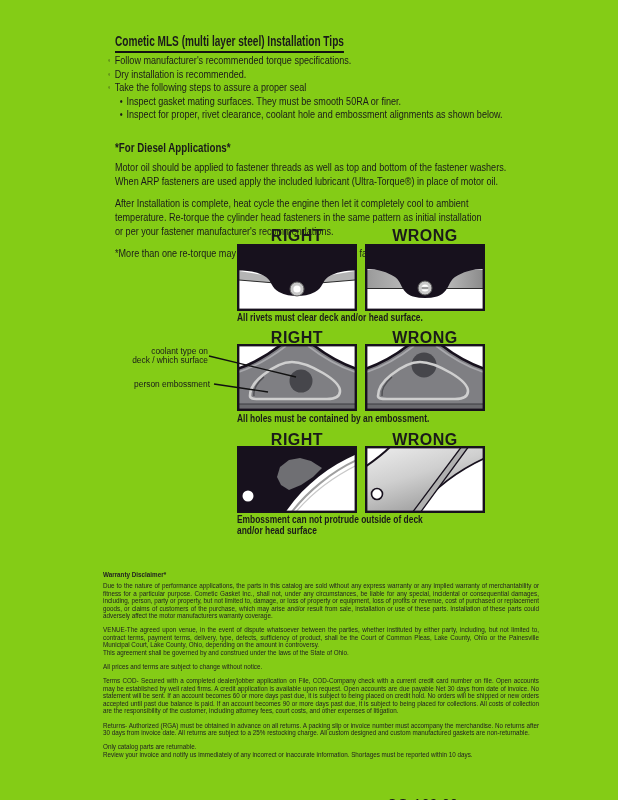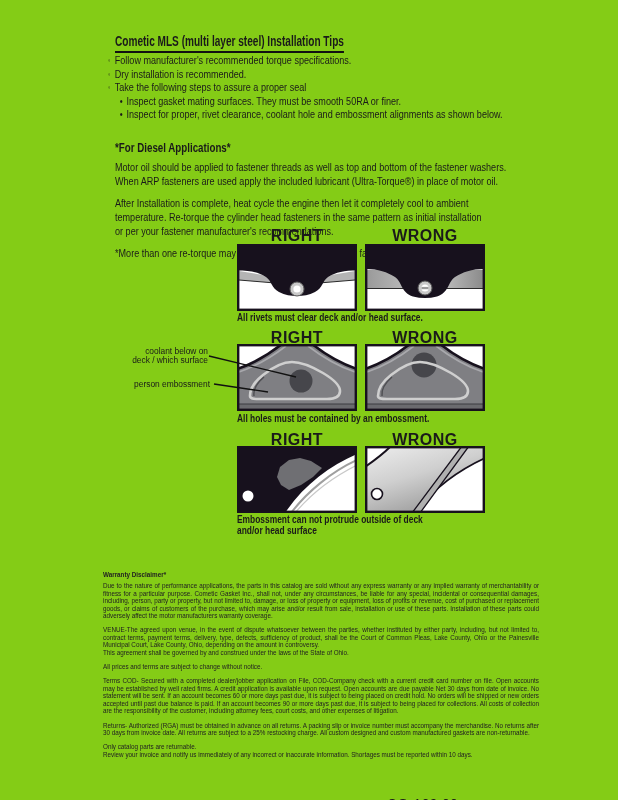--- a/index.html
+++ b/index.html
@@ -94,21 +94,21 @@
     <rect x="56.5" y="42.9" width="7" height="2.3" fill="#9a9a9a"></rect>
     <rect x="1.2" y="1.2" width="117.6" height="64.6" fill="none" stroke="#17111d" stroke-width="2.4"></rect>
   </svg>
 
   <div class="abs caption cx" style="left:237px;top:313px;">All rivets must clear deck and/or head surface.</div>
 
   <div class="abs dg-header" style="left:237px;top:329px;">RIGHT</div>
   <div class="abs dg-header" style="left:365px;top:329px;">WRONG</div>
 
   <div class="abs sidelabel" style="right:410px;top:347px;">
-    <div>coolant below on</div>
+    <div>coolant type on</div>
     <div>deck / which surface</div>
   </div>
   <div class="abs sidelabel" style="right:408px;top:380px;">person embossment</div>
 
   <svg class="abs panel" style="left:237px;top:344px;" viewBox="0 0 120 67">
     <rect width="120" height="67" fill="#7f7f83"></rect>
     <path d="M0,0 H45 C31,11 15,20 0,25 Z" fill="#ffffff"></path>
     <path d="M120,0 H75 C89,11 105,20 120,25 Z" fill="#ffffff"></path>
     <path d="M49,2 C36,12 20,22 2,28" fill="none" stroke="#a9a9ad" stroke-width="1.6"></path>
     <path d="M71,2 C84,12 100,22 118,28" fill="none" stroke="#a9a9ad" stroke-width="1.6"></path>

